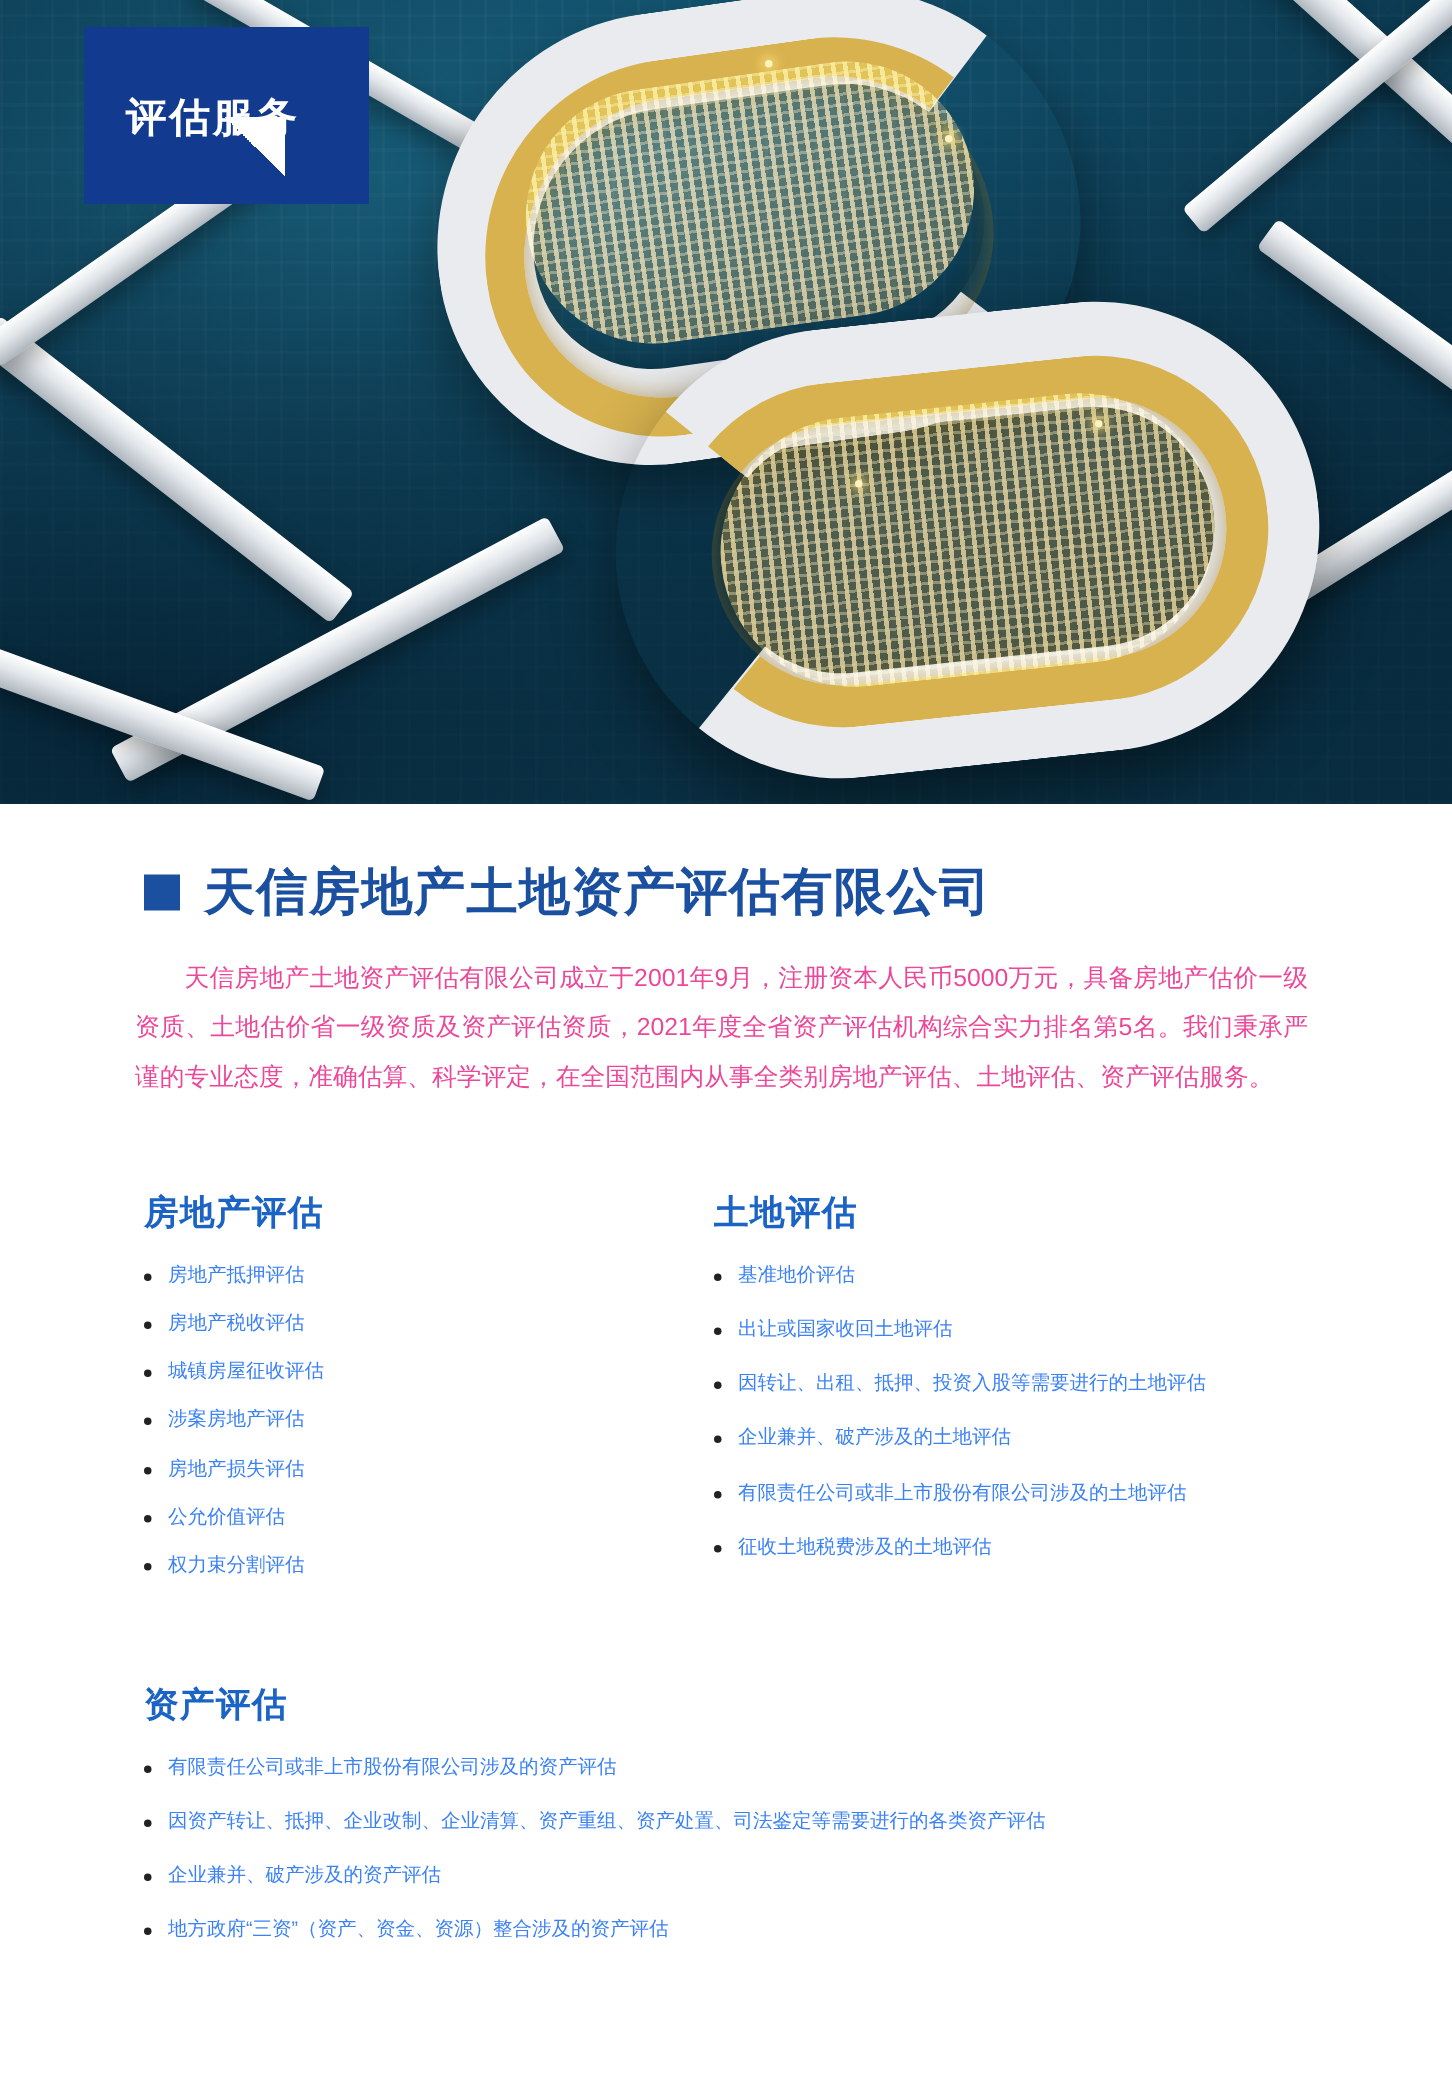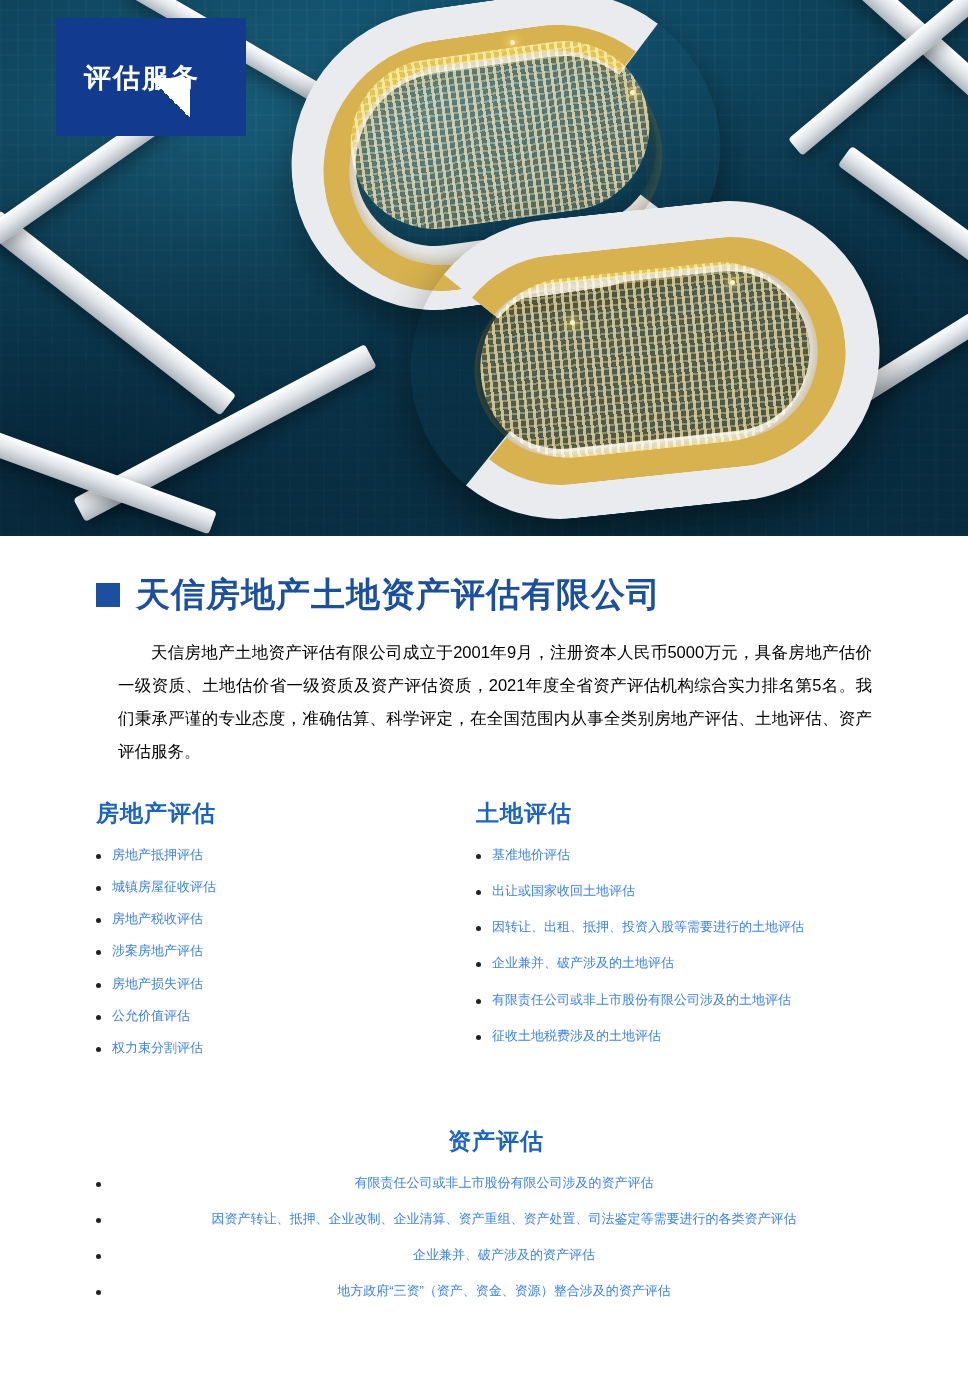--- a/index.html
+++ b/index.html
@@ -186,31 +186,31 @@
     flex: 0 0 auto;
   }
   .company-name {
     color: #1b4fa0;
     font-size: 34px;
     font-weight: bold;
     letter-spacing: 1px;
   }
 
   .intro {
-    margin: 18px 96px 0 118px;
+    margin: 18px 96px 0 90px;
     font-size: 16.5px;
     line-height: 2.0;
-    color: #000000;
+    color: #ec4899;
     text-align: justify;
     text-indent: 2em;
   }
 
   .cols {
     display: flex;
-    margin: 30px 0 0 0;
+    margin: 58px 0 0 0;
   }
   .col-left  { width: 380px; margin-left: 96px; }
   .col-right { flex: 1; margin-left: 0; }
 
   .sec-title {
     color: #1b63c4;
     font-size: 23px;
     font-weight: bold;
     letter-spacing: 1px;
     margin-bottom: 16px;
@@ -238,21 +238,20 @@
     width: 5px;
     height: 5px;
     border-radius: 50%;
     background: #222;
   }
   .col-right ul.bullets li { margin-bottom: 16px; }
 
   .asset-block {
     margin: 56px 0 0 96px;
     width: 800px;
-    text-align: center;
   }
   .asset-block ul.bullets li { margin-bottom: 16px; }
 </style>
 </head>
 <body>
 
 <div class="page">
 
   <div class="hero">
     <div class="hero-bg"></div>
@@ -296,22 +295,22 @@
     </div>
 
     <p class="intro">天信房地产土地资产评估有限公司成立于2001年9月，注册资本人民币5000万元，具备房地产估价一级资质、土地估价省一级资质及资产评估资质，2021年度全省资产评估机构综合实力排名第5名。我们秉承严谨的专业态度，准确估算、科学评定，在全国范围内从事全类别房地产评估、土地评估、资产评估服务。</p>
 
     <div class="cols">
 
       <div class="col-left">
         <div class="sec-title">房地产评估</div>
         <ul class="bullets">
           <li>房地产抵押评估</li>
+          <li>房地产税收评估</li>
           <li>城镇房屋征收评估</li>
-          <li>房地产税收评估</li>
           <li>涉案房地产评估</li>
           <li>房地产损失评估</li>
           <li>公允价值评估</li>
           <li>权力束分割评估</li>
         </ul>
       </div>
 
       <div class="col-right">
         <div class="sec-title right">土地评估</div>
         <ul class="bullets">

